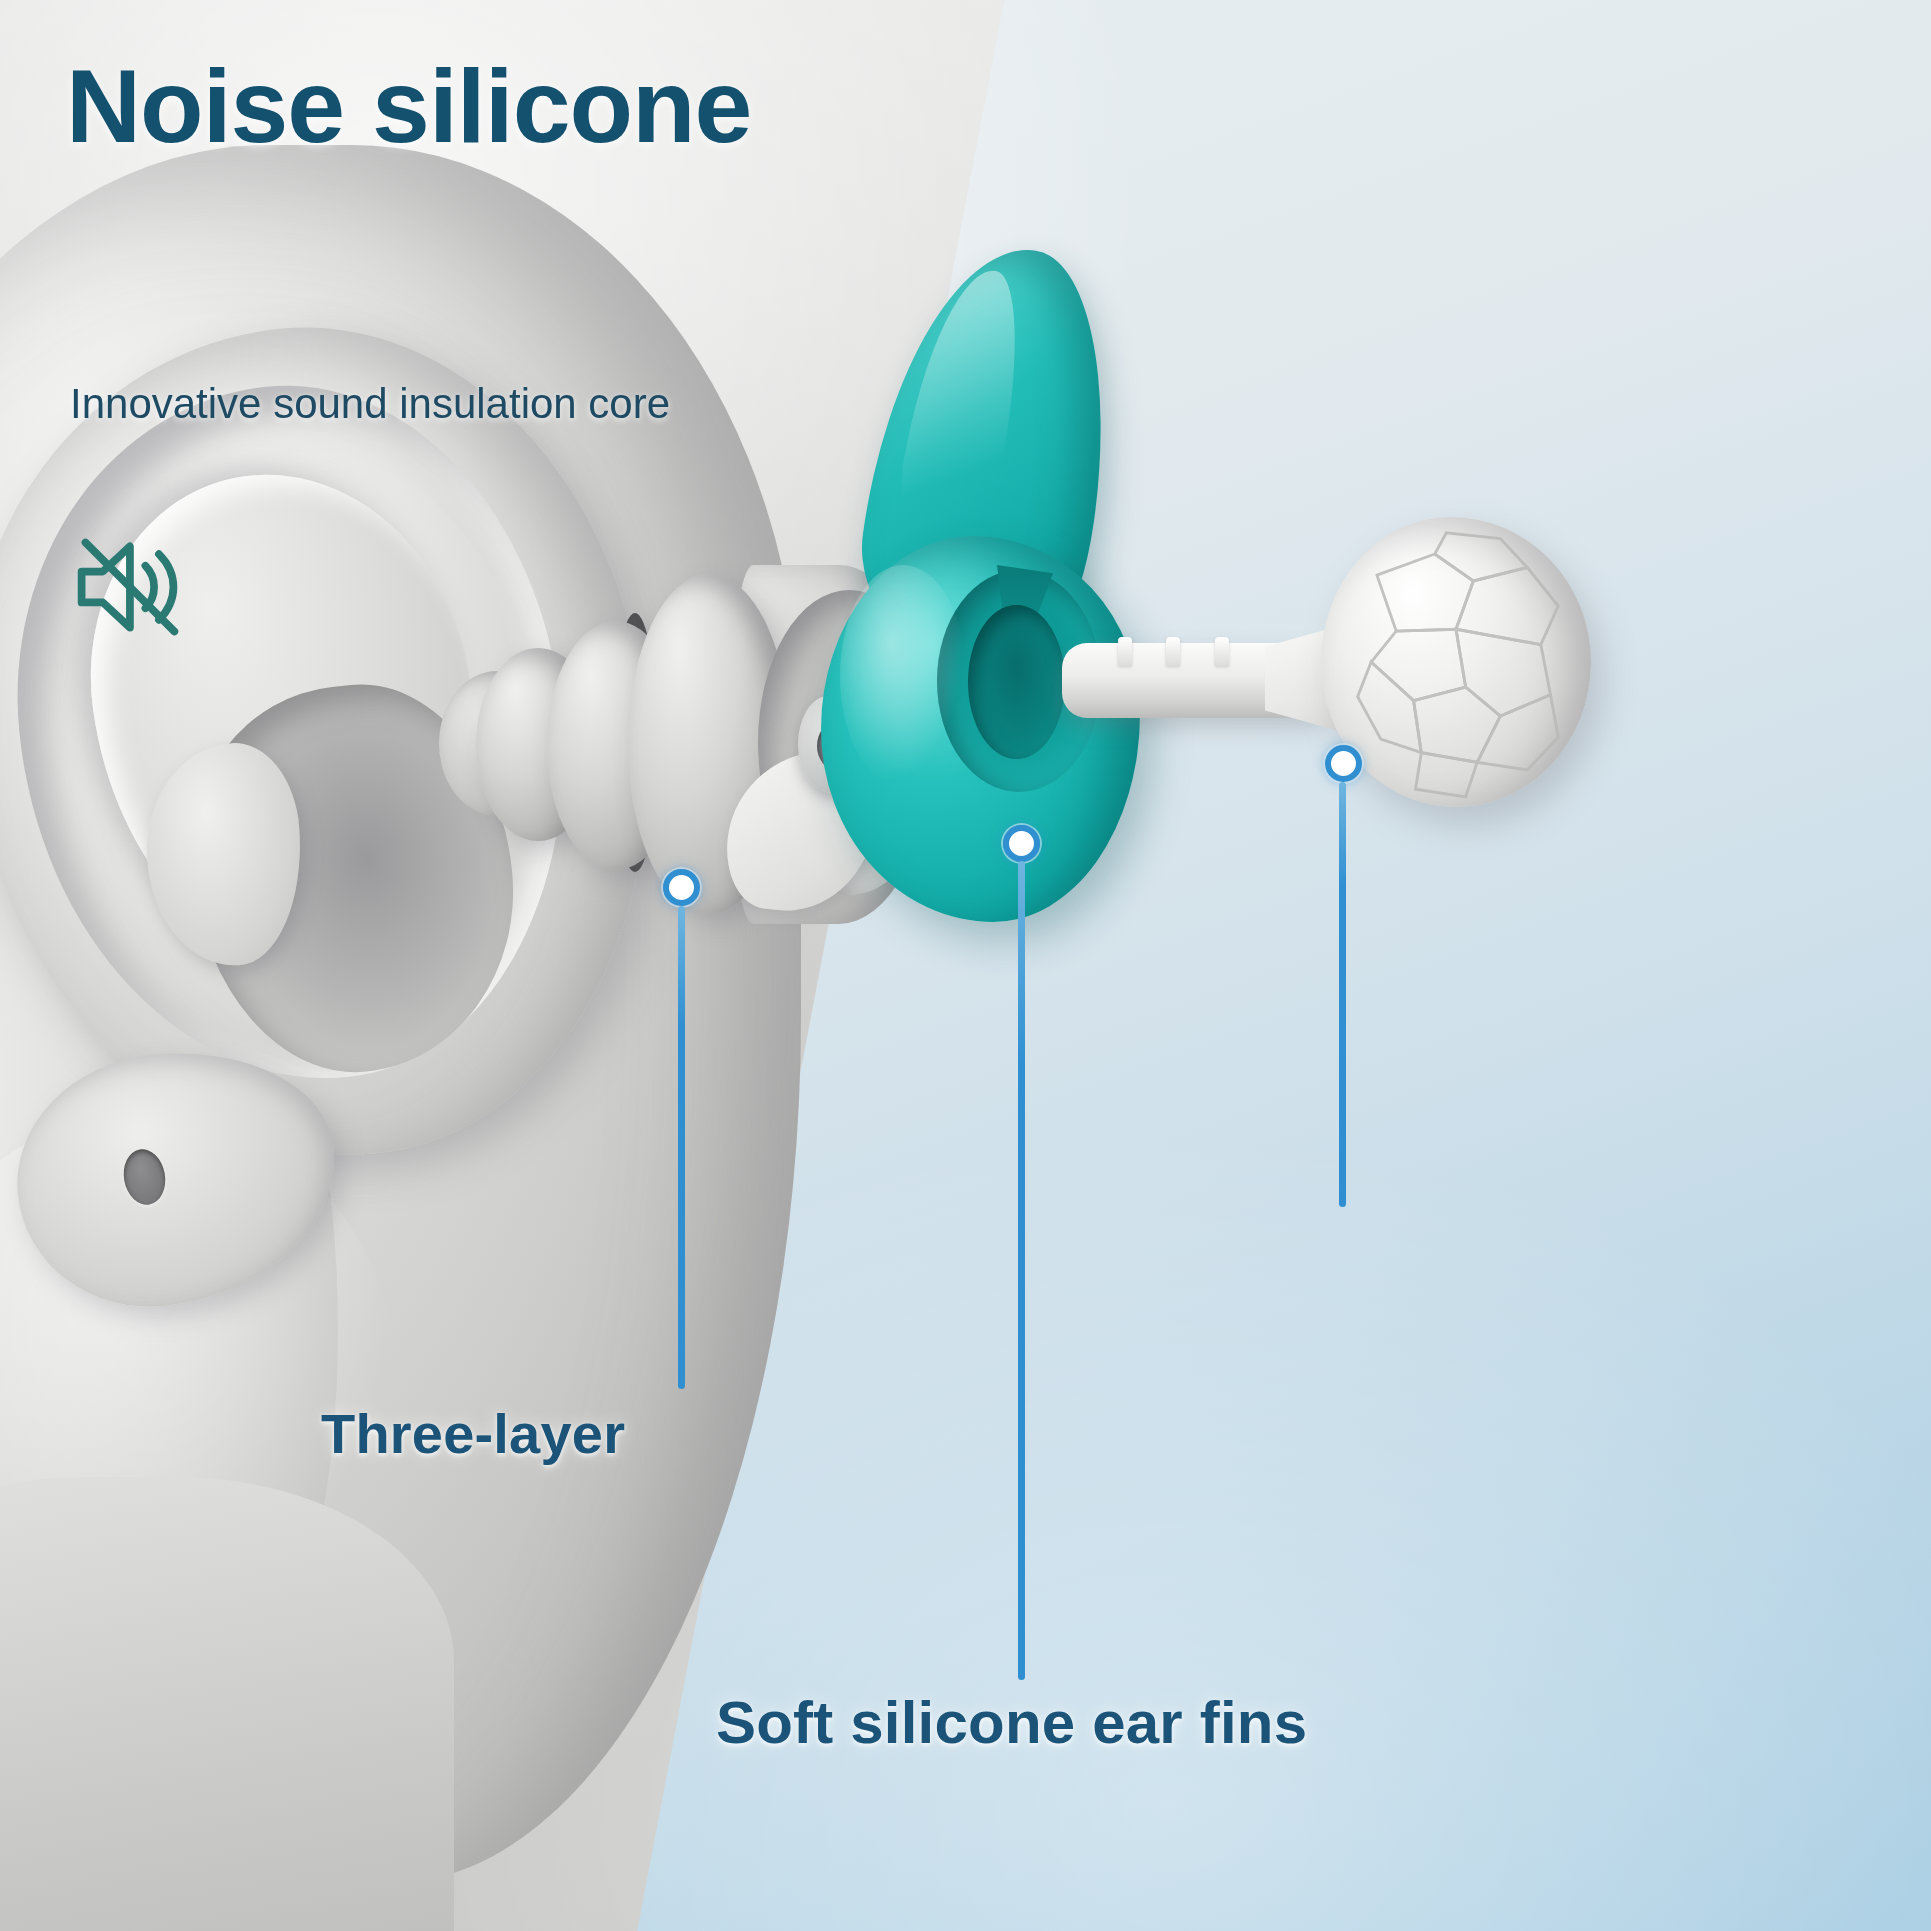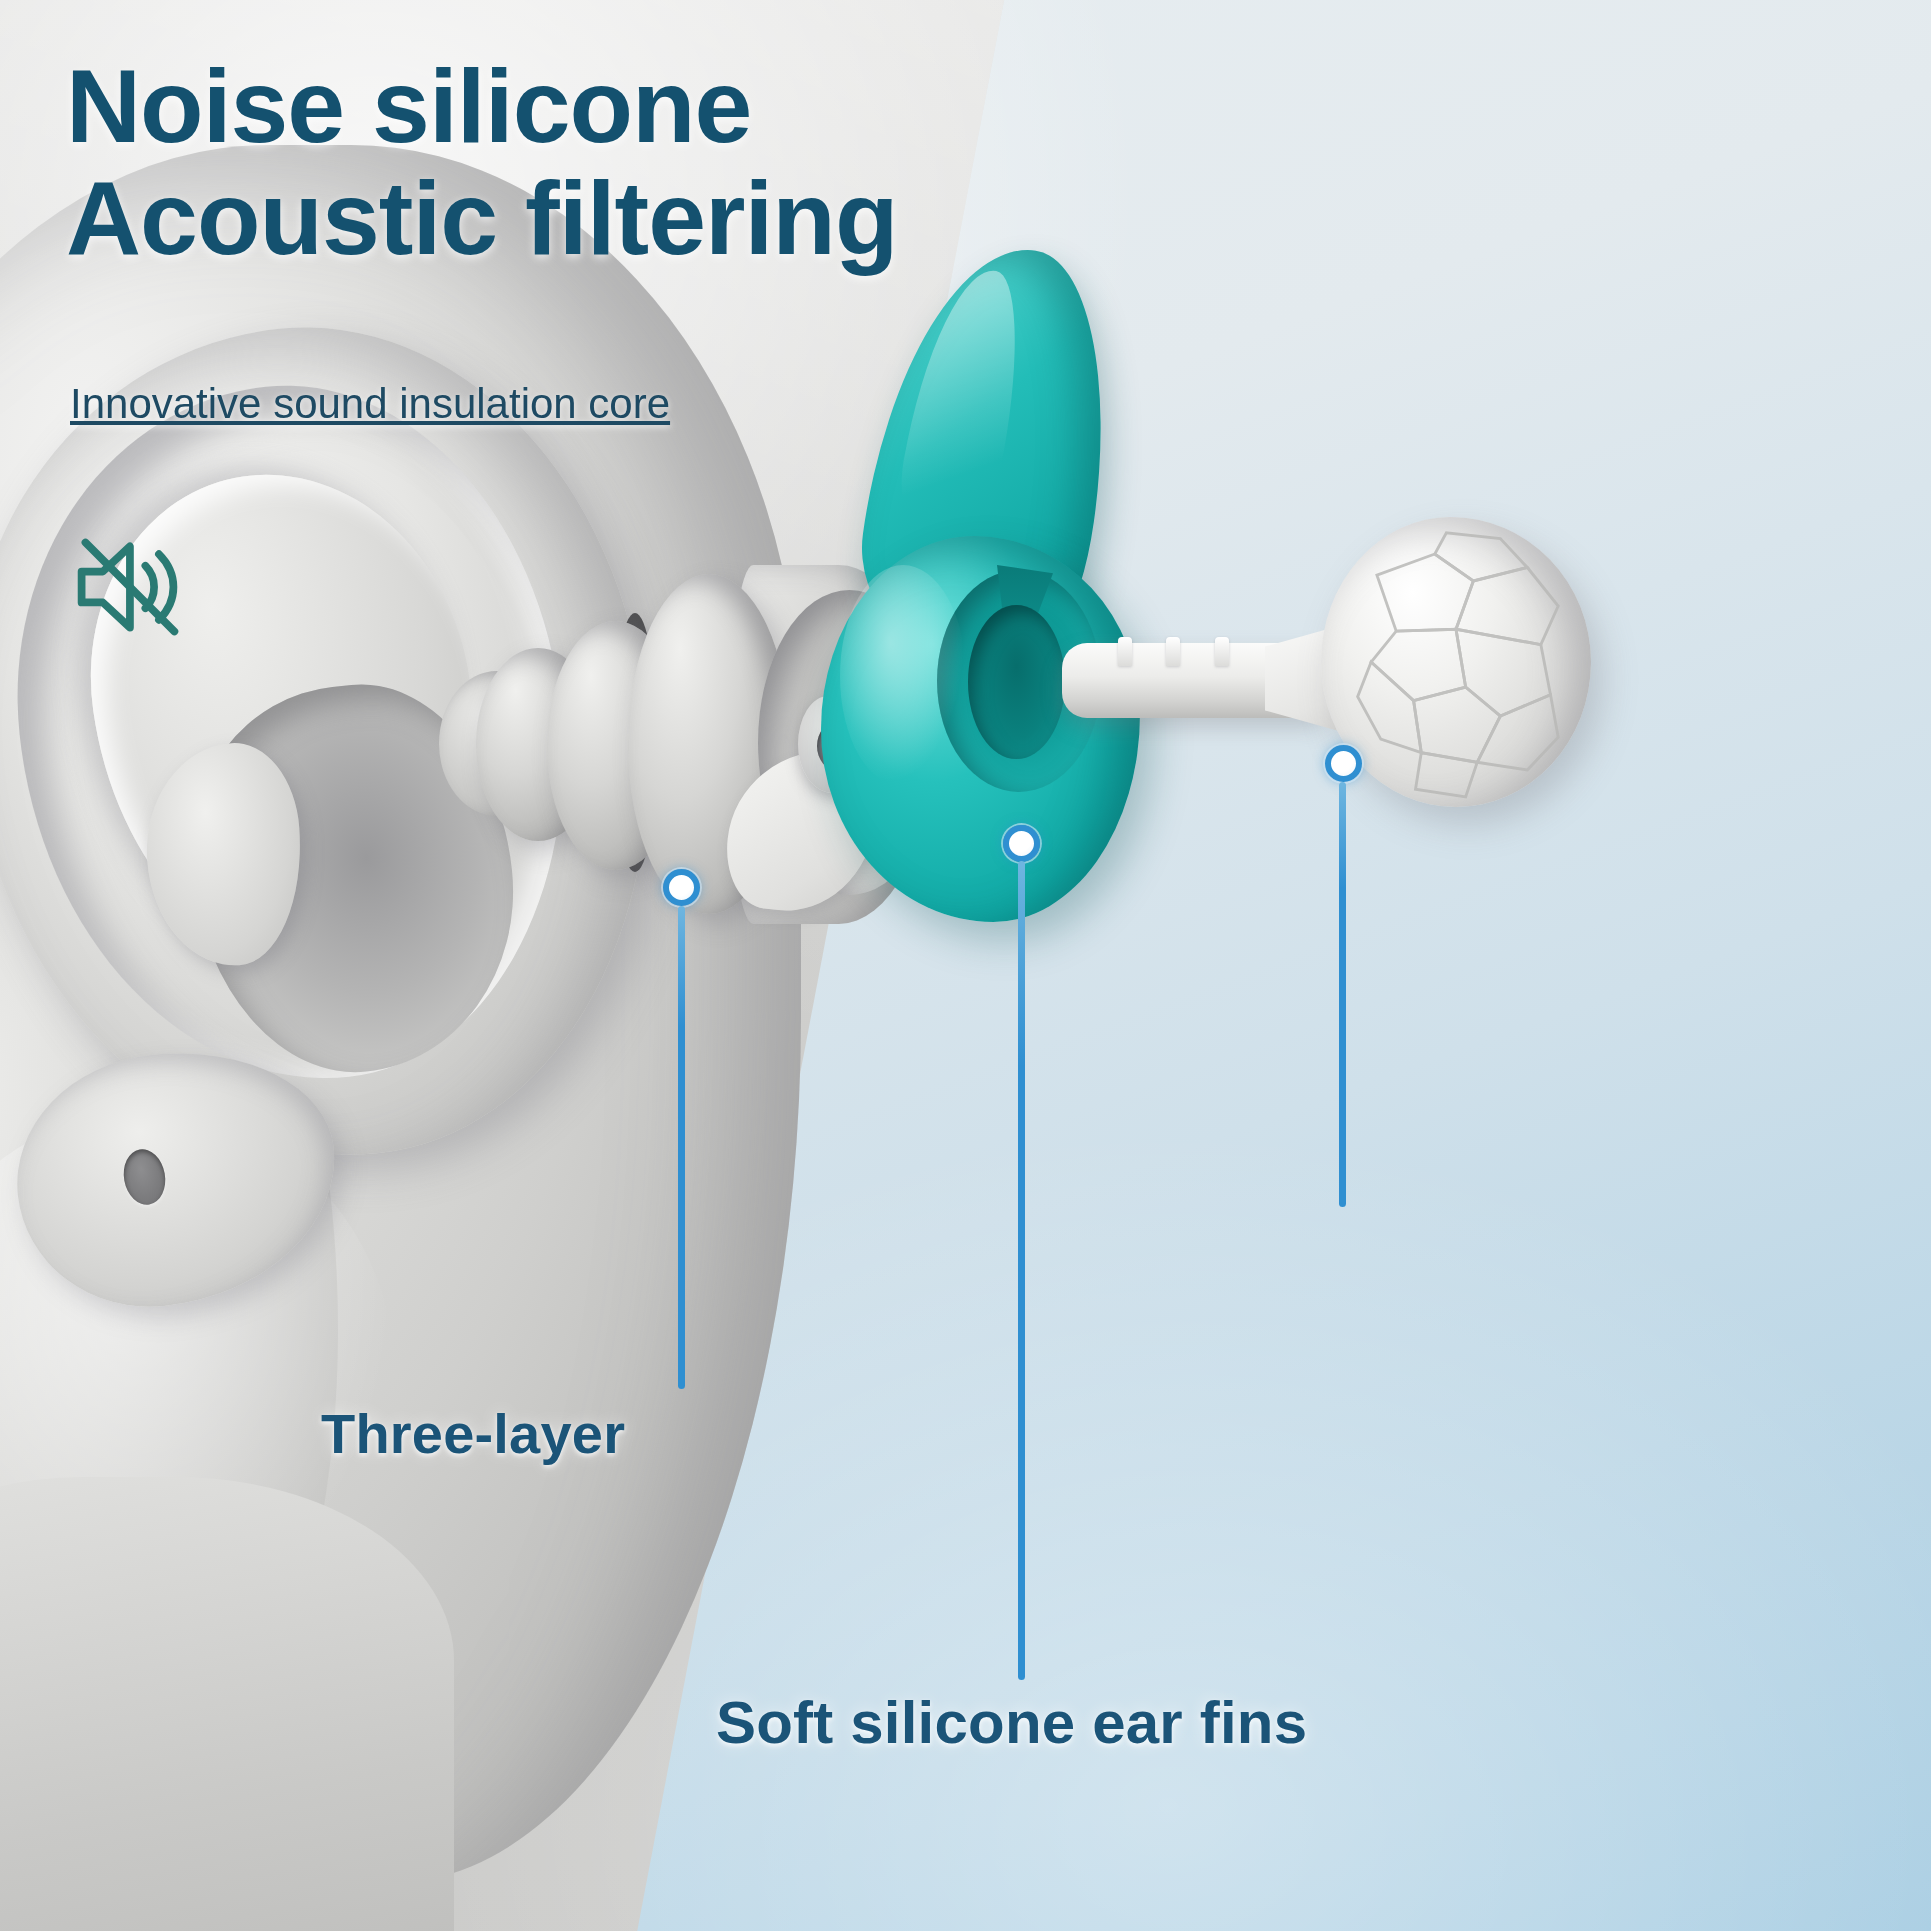--- a/index.html
+++ b/index.html
@@ -288,21 +288,20 @@
     letter-spacing:-1px;
     text-shadow:0 2.9px 9.7px rgba(255,255,255,.75);
   }
   .headline .l2 { display:block; }
   .subline {
     position:absolute; left:70px; top:378px;
     font-size:42px; line-height:1.22;
     color:#1e4a63;
     font-weight:400;
     text-shadow:0 1.9px 6.8px rgba(255,255,255,.8);
-    text-decoration:underline;
   }
   .mute-icon { position:absolute; left:70px; top:529px; width:116px; height:116px; }
 </style>
 </head>
 <body>
 
 <div id="stage">
 
   <div class="bg-wedge"></div>
   <div class="bg-wedge-2"></div>
@@ -377,21 +376,20 @@
 
   <div class="callout-dot" style="left:1003px; top:825px;"></div>
   <div class="callout-line" style="left:1018px; top:861px; height:819px;"></div>
   <div class="callout-label" style="left:716px; top:1688px; font-size:60px;">Soft silicone ear fins</div>
 
   <div class="callout-dot" style="left:1325px; top:745px;"></div>
   <div class="callout-line" style="left:1339px; top:782px; height:425px;"></div>
 
   <div class="headline">
     <span>Noise silicone</span>
-    <span class="l2">Acoustic filtering</span>
   </div>
 
   <div class="subline">
     <span>Innovative sound insulation core</span><br>
   </div>
 
   <div class="mute-icon">
     <svg viewBox="0 0 120 120" width="116" height="116">
       <g fill="none" stroke="#2a7a73" stroke-width="8" stroke-linecap="round" stroke-linejoin="round">
         <path d="M12 44 H34 L62 18 V102 L34 76 H12 Z"></path>

